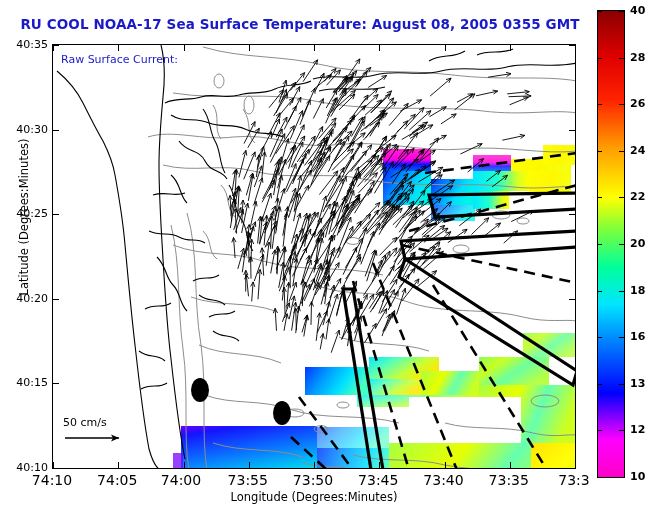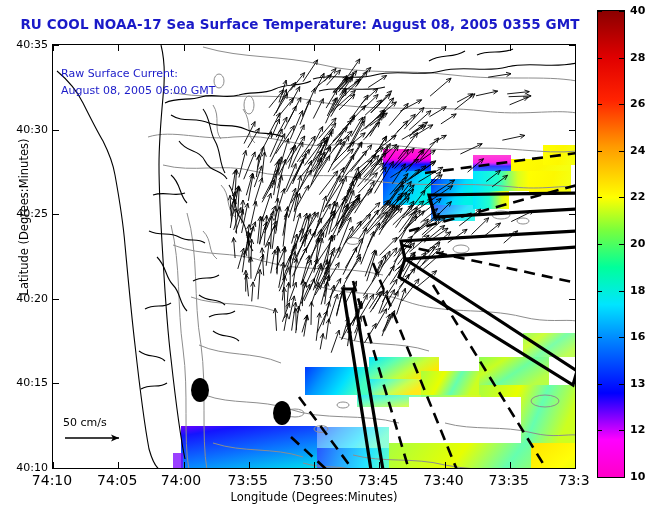--- a/index.html
+++ b/index.html
@@ -12,21 +12,21 @@
          color:#1a1ac8;font-size:13.5px;font-weight:bold;letter-spacing:.1px;
          white-space:nowrap;}
 
   
   #plot{position:absolute;left:52px;top:44px;width:524px;height:425px;
         border:1.5px solid #000;box-sizing:border-box;background:#fff;
         overflow:hidden;}
   #plotinner{position:absolute;inset:0;}
 
   
-  #annot{position:absolute;left:8px;top:20px;color:#1a1ac8;font-size:11px;
+  #annot{position:absolute;left:8px;top:6px;color:#1a1ac8;font-size:11px;
          line-height:17px;z-index:40;white-space:nowrap;}
 
   
   #scalebox{position:absolute;left:10px;bottom:24px;z-index:40;}
   #scalebox .lbl{font-size:11px;color:#000;}
   #scalearrow{margin-top:3px;}
 
   
   .tick{position:absolute;background:#000;}
   .xtick{width:1px;height:6px;bottom:0;}
@@ -1174,21 +1174,20 @@
         </g>
       </svg>
 
       <svg width="524" height="425" viewBox="0 0 524 425" style="position:absolute;left:0;top:0;">
         <ellipse cx="147" cy="345" rx="9" ry="12" fill="#000"></ellipse>
         <ellipse cx="229" cy="368" rx="9" ry="12" fill="#000"></ellipse>
       </svg>
 
       <div id="annot">
         <div>Raw Surface Current:</div>
-        <div>August 08, 2005 06:00 GMT</div>
       </div>
 
       <div id="scalebox">
         <div class="lbl">50 cm/s</div>
         <svg id="scalearrow" width="66" height="12">
           <line x1="2" y1="6" x2="56" y2="6" stroke="#000" stroke-width="1.3"></line>
           <path d="M56,6 L48,2.6 L50,6 L48,9.4 Z" fill="#000"></path>
         </svg>
       </div>
 

